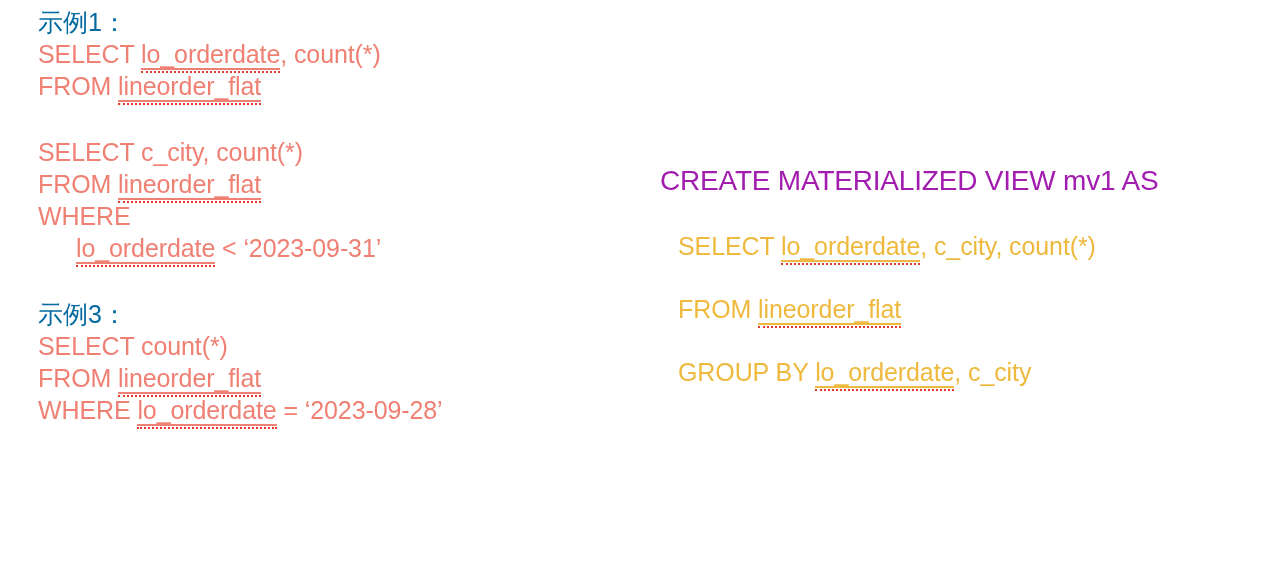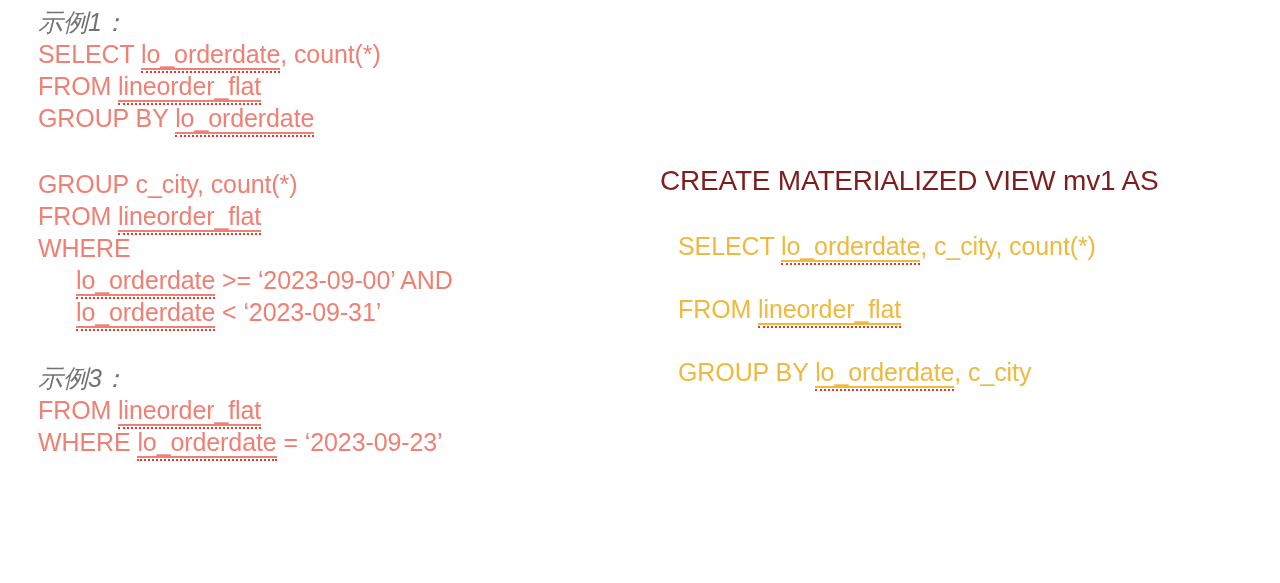--- a/index.html
+++ b/index.html
@@ -32,23 +32,22 @@
   }
 
   .example-block {
     margin-bottom: 34px;
   }
   .example-block:last-child { margin-bottom: 0; }
 
   .example-heading {
     font-size: 25px;
     line-height: 32px;
-    color: #737373;
+    color: #0369a1;
     white-space: pre;
-    font-style: italic;
   }
 
   .sql-line {
     font-size: 25px;
     line-height: 32px;
     color: #ef8073;
     white-space: pre;
     letter-spacing: -0.1px;
   }
 
@@ -78,21 +77,21 @@
   .mv-column {
     position: absolute;
     left: 660px;
     top: 162px;
     width: 614px;
   }
 
   .mv-title {
     font-size: 28px;
     line-height: 38px;
-    color: #7f1d1d;
+    color: #a21caf;
     white-space: pre;
     letter-spacing: -0.2px;
   }
 
   .mv-line {
     font-size: 25px;
     line-height: 34px;
     color: #eeb93c;
     white-space: pre;
     padding-left: 18px;
@@ -103,33 +102,32 @@
 </head>
 <body>
 
 <div class="slide">
 
   <div class="examples-column">
       <div class="example-block">
         <div class="example-heading">示例1：</div>
         <div class="sql-line"><span>SELECT </span><span class="ident">lo_orderdate</span><span>, count(*)</span></div>
         <div class="sql-line"><span>FROM </span><span class="ident">lineorder_flat</span></div>
-        <div class="sql-line"><span>GROUP BY </span><span class="ident">lo_orderdate</span></div>
       </div>
       <div class="example-block">
-        <div class="sql-line"><span>GROUP c_city, count(*)</span></div>
+        <div class="sql-line"><span>SELECT c_city, count(*)</span></div>
         <div class="sql-line"><span>FROM </span><span class="ident">lineorder_flat</span></div>
         <div class="sql-line"><span>WHERE</span></div>
-        <div class="sql-line indent"><span class="ident">lo_orderdate</span><span> &gt;= ‘2023-09-00’ AND</span></div>
         <div class="sql-line indent"><span class="ident">lo_orderdate</span><span> &lt; ‘2023-09-31’</span></div>
       </div>
       <div class="example-block">
         <div class="example-heading">示例3：</div>
+        <div class="sql-line"><span>SELECT count(*)</span></div>
         <div class="sql-line"><span>FROM </span><span class="ident">lineorder_flat</span></div>
-        <div class="sql-line"><span>WHERE </span><span class="ident">lo_orderdate</span><span> = ‘2023-09-23’</span></div>
+        <div class="sql-line"><span>WHERE </span><span class="ident">lo_orderdate</span><span> = ‘2023-09-28’</span></div>
       </div>
     </div>
 
   <div class="mv-column">
     <div class="mv-title">CREATE MATERIALIZED VIEW mv1 AS</div>
     <div class="mv-body">
         <div class="mv-line"><span>SELECT </span><span class="ident">lo_orderdate</span><span>, c_city, count(*)</span></div>
         <div class="mv-line"><span>FROM </span><span class="ident">lineorder_flat</span></div>
         <div class="mv-line"><span>GROUP BY </span><span class="ident">lo_orderdate</span><span>, c_city</span></div>
       </div>

